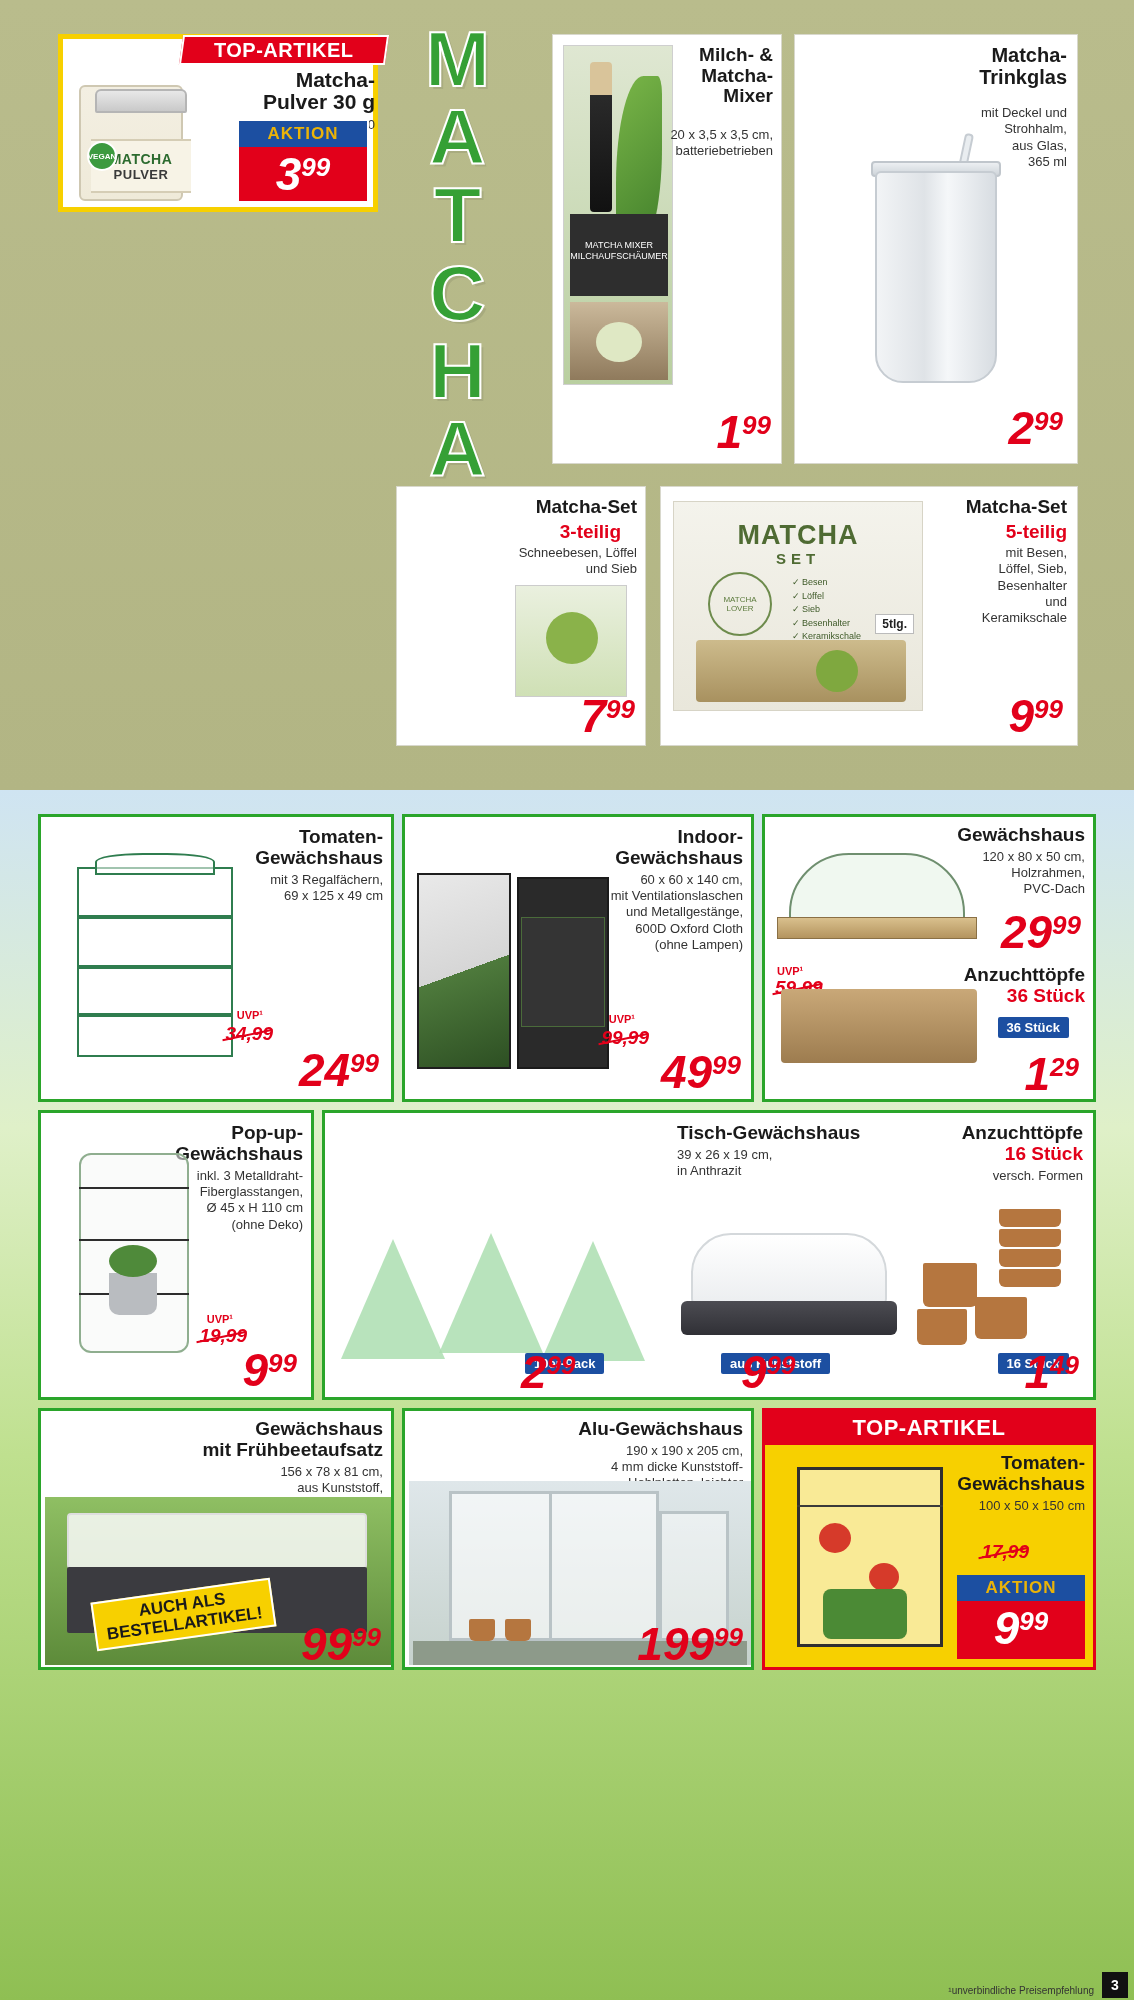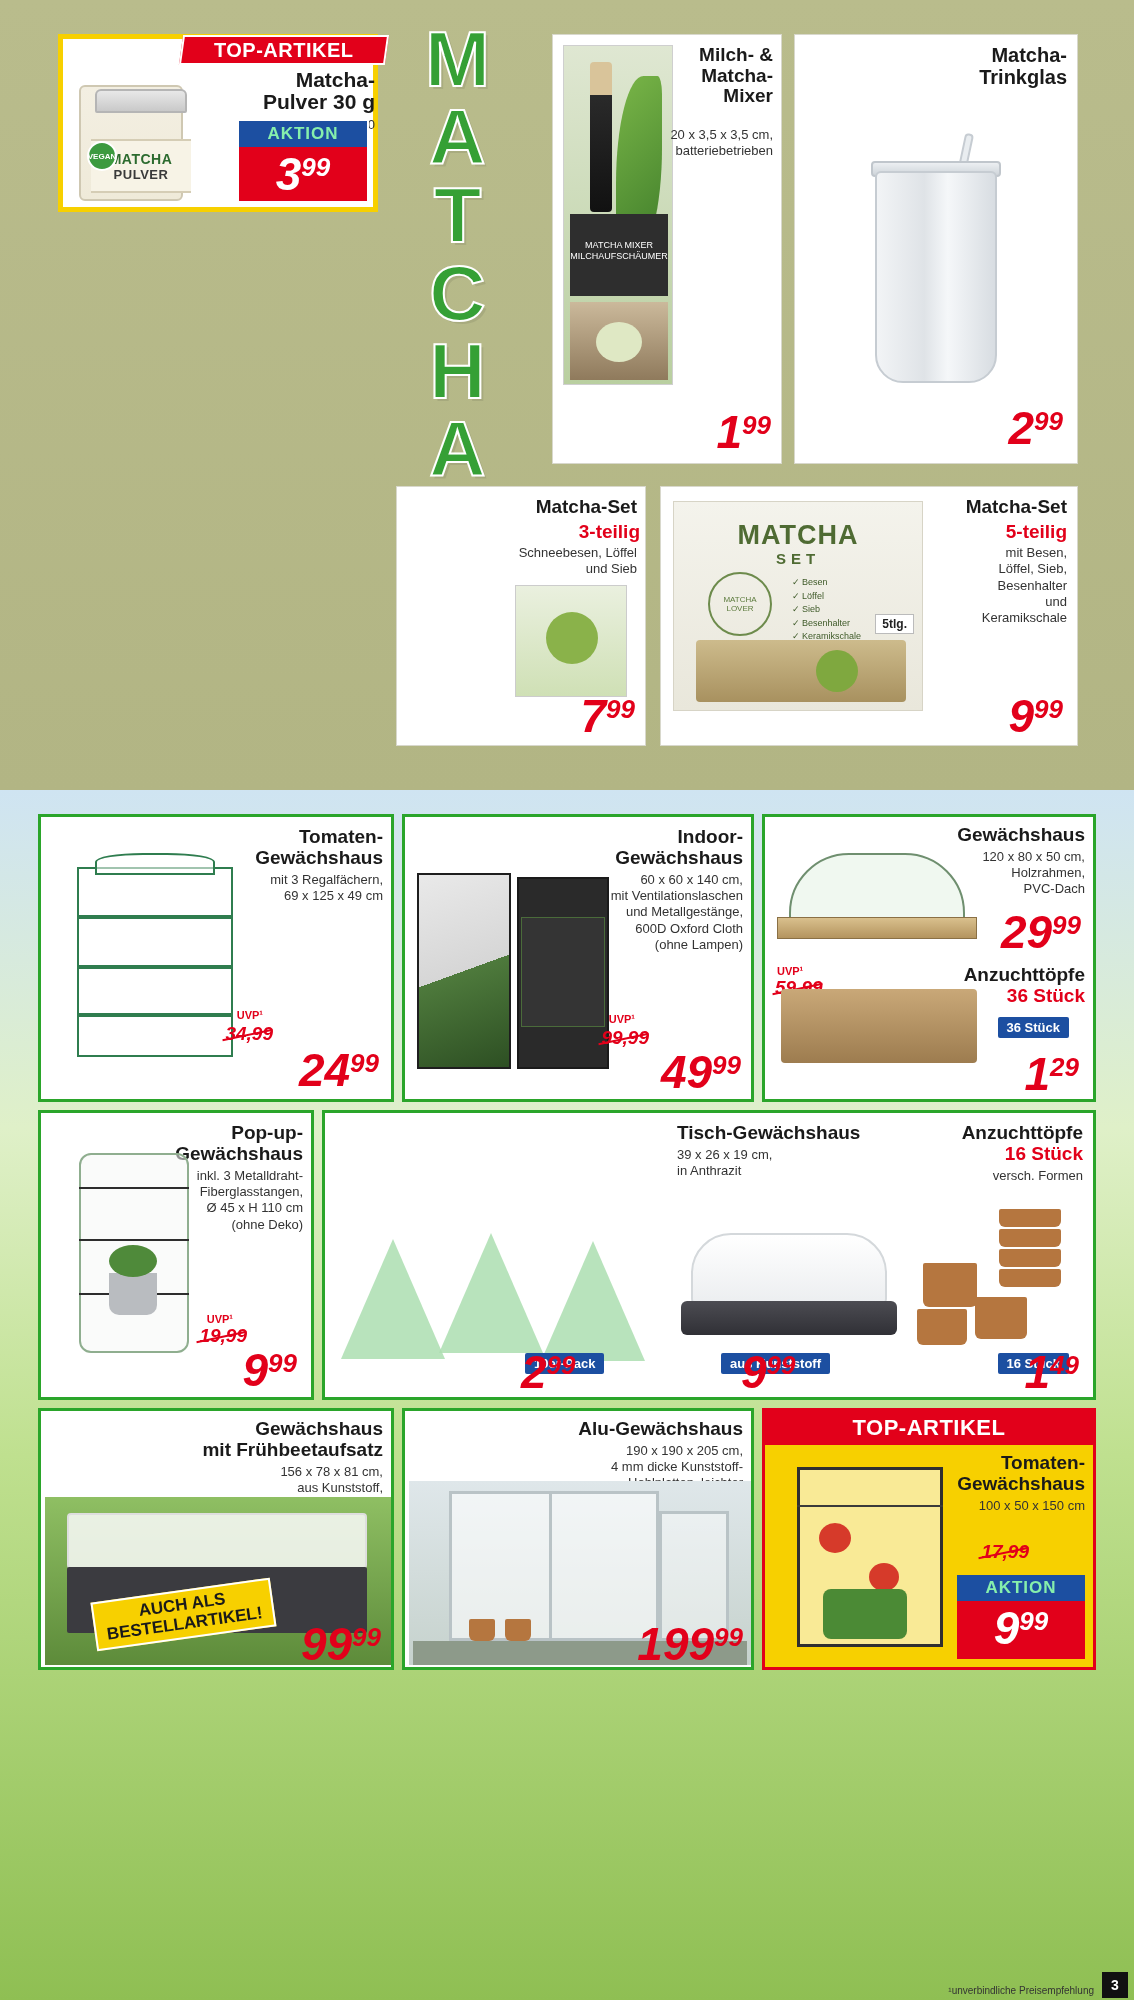--- a/index.html
+++ b/index.html
@@ -63,21 +63,21 @@
   .powder-texts { position:absolute; left:140px; top:30px; width:172px; text-align:right; }
   .powder-title { font-size: 21px; font-weight: bold; color:#1a1a1a; line-height:1.06; }
   .powder-sub { font-size: 13px; color:#333; margin-top:3px; }
 
   .aktion-box {
     position: absolute; right: 4px; bottom: 4px; width: 132px; height: 84px;
     background:#e2001a; border:2px solid #fff;
   }
   .aktion-label {
     position:absolute; left:0; top:0; width:100%; height:26px; background:#1c4fa1;
-    color:#86efac; font-weight:bold; font-size:17px; display:flex; align-items:center;
+    color:#eab308; font-weight:bold; font-size:17px; display:flex; align-items:center;
     justify-content:center; letter-spacing:1px;
   }
   .aktion-price {
     position:absolute; left:0; top:24px; width:100%; height:58px; color:#fff;
     display:flex; align-items:center; justify-content:center;
   }
   .price { font-weight: bold; font-style: italic; line-height: 1; display:inline-flex; align-items:flex-start;}
   .price .int { font-size: 46px; }
   .price .dec { font-size: 26px; margin-top:3px; }
   .price.red { color:#e2001a; }
@@ -155,21 +155,21 @@
   .bottle { position:absolute; right:26px; top:118px; width:46px; height:108px; background:linear-gradient(180deg,#5f7f2a,#3a5418); border-radius:6px;}
   .whisk { position:absolute; right:24px; bottom:74px; width:54px; height:46px; background:#d9c089; border-radius:6px 6px 20px 20px;}
   .limes { position:absolute; left:36px; bottom:22px; width:100px; height:44px;}
   .limes i { position:absolute; width:40px; height:40px; border-radius:50%; background:radial-gradient(circle at 40% 35%,#b9d84f,#5c7a1d); display:block;}
   .limes i:nth-child(2){ left:42px; top:6px; }
 
   
   .p-set3 { left: 396px; top: 486px; width: 250px; height: 260px; }
   .set3-title { position:absolute; right:8px; top:10px; width:140px; text-align:right;
      font-size:19px; font-weight:bold; color:#1a1a1a; line-height:1.1;}
-  .set3-sub { position:absolute; right:5px; top:34px; width:140px; text-align:right;
+  .set3-sub { position:absolute; right:24px; top:34px; width:140px; text-align:right;
      font-size:19px; font-weight:bold; color:#e2001a;}
   .set3-desc { position:absolute; right:8px; top:58px; width:150px; text-align:right;
      font-size:13px; color:#333; line-height:1.25;}
   .set3-box { position:absolute; left:14px; top:26px; width:96px; height:184px;
      background:linear-gradient(180deg,#ffffff,#f1f1ec); border:1px solid #cfcfcf;}
   .set3-box .cap { position:absolute; left:10px; top:64px; width:76px; text-align:center;
      font-size:11px; font-weight:bold; color:#2e6b2f; line-height:1.15;}
   .set3-box .lst { position:absolute; left:10px; top:104px; width:76px; font-size:8px; color:#444; line-height:1.35;}
   .tag3 { position:absolute; left:18px; bottom:12px; width:34px; height:16px; background:#2e6b2f; color:#fff;
      font-size:9px; display:flex; align-items:center; justify-content:center; border-radius:2px;}
@@ -327,20 +327,26 @@
           <span class="dec">99</span>
         </span>
       </div>
     </div>
 
     <div class="panel p-glass">
       <div class="glass-title">
         <div>Matcha-</div>
         <div>Trinkglas</div>
       </div>
+      <div class="glass-desc">
+        <div>mit Deckel und</div>
+        <div>Strohhalm,</div>
+        <div>aus Glas,</div>
+        <div>365 ml</div>
+      </div>
       <div class="glass-img">
         <div class="glass-straw"></div>
         <div class="glass-lid"></div>
         <div class="glass-body"></div>
       </div>
       <div class="glass-price">
         <span class="price red">
           <span class="int">2</span>
           <span class="dec">99</span>
         </span>

